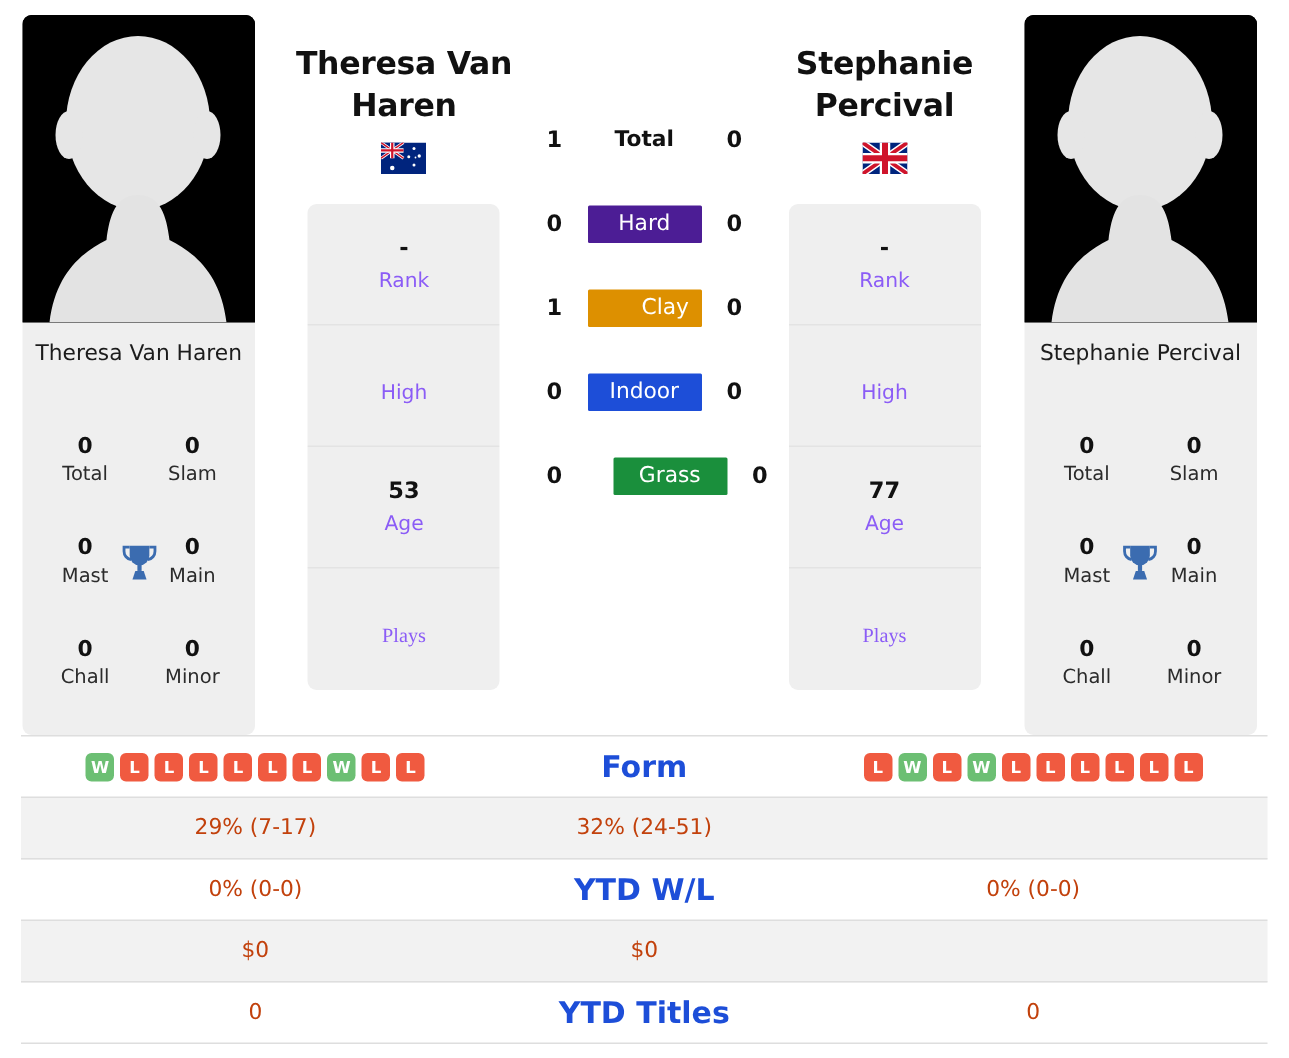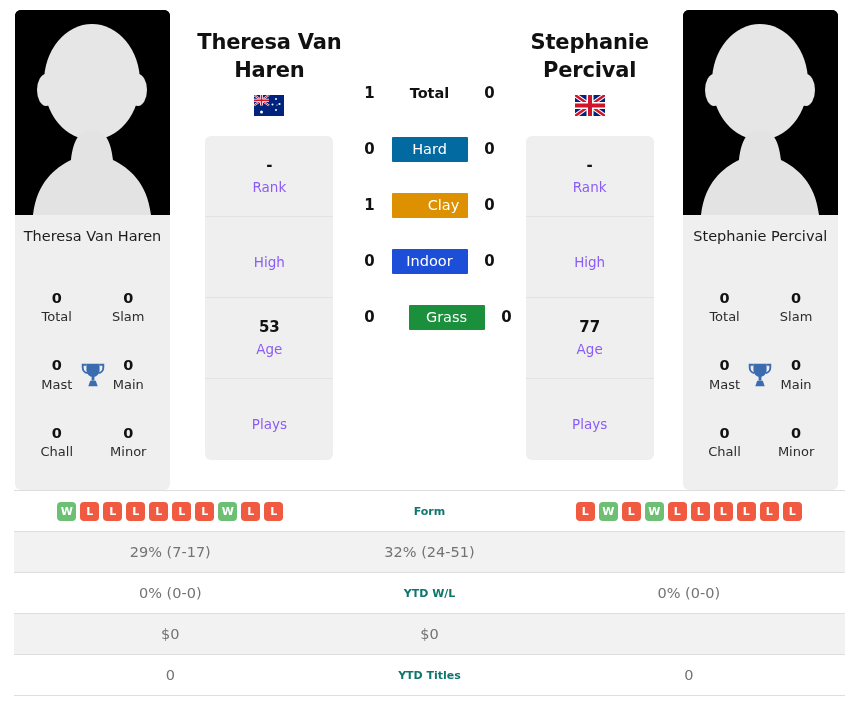--- a/index.html
+++ b/index.html
@@ -116,21 +116,21 @@
     overflow: hidden;
   }
   .info-box {
     height: 81px;
     border-bottom: 1px solid #e3e3e3;
     display: flex;
     flex-direction: column;
     justify-content: center;
     align-items: center;
   }
-  .info-box:last-child { border-bottom: none; }
+  .info-box:last-child { border-bottom: none; font-family: Liberation Serif, serif; }
   .info-val {
     font-size: 15px;
     font-weight: bold;
     color: #111;
     line-height: 1.5;
     min-height: 10px;
   }
   .info-val.dash { font-weight: bold; }
   .info-lab {
     font-size: 13.5px;
@@ -184,26 +184,26 @@
     display: grid;
     grid-template-columns: 1fr 206px 1fr;
     align-items: center;
     height: 41px;
     border-bottom: 1px solid #dedede;
   }
   .srow.alt { background: #f2f2f2; }
   .scell {
     text-align: center;
     font-size: 14.5px;
-    color: #737373;
+    color: #c2410c;
   }
   .scell.mid {
     font-weight: bold;
-    font-size: 11px;
-    color: #0f766e;
+    font-size: 20px;
+    color: #1d4ed8;
   }
   .form-cell {
     display: flex;
     gap: 4px;
     justify-content: center;
     align-items: center;
     padding: 0 8px;
   }
   .fb {
     width: 19px; height: 19px;
@@ -317,21 +317,21 @@
   </div>
 
   <div class="surface-col" id="surface-col">
       <div class="surface-row">
         <div class="surf-score">1</div>
         <div class="surf-badge plain">Total</div>
         <div class="surf-score">0</div>
       </div>
       <div class="surface-row">
         <div class="surf-score">0</div>
-        <div class="surf-badge" style="background: #0369a1;">Hard</div>
+        <div class="surf-badge" style="background: #4c1d95;">Hard</div>
         <div class="surf-score">0</div>
       </div>
       <div class="surface-row">
         <div class="surf-score">1</div>
         <div class="surf-badge" style="background: rgb(221, 144, 0); padding-left: 28px;">Clay</div>
         <div class="surf-score">0</div>
       </div>
       <div class="surface-row">
         <div class="surf-score">0</div>
         <div class="surf-badge" style="background: #1d4ed8;">Indoor</div>

